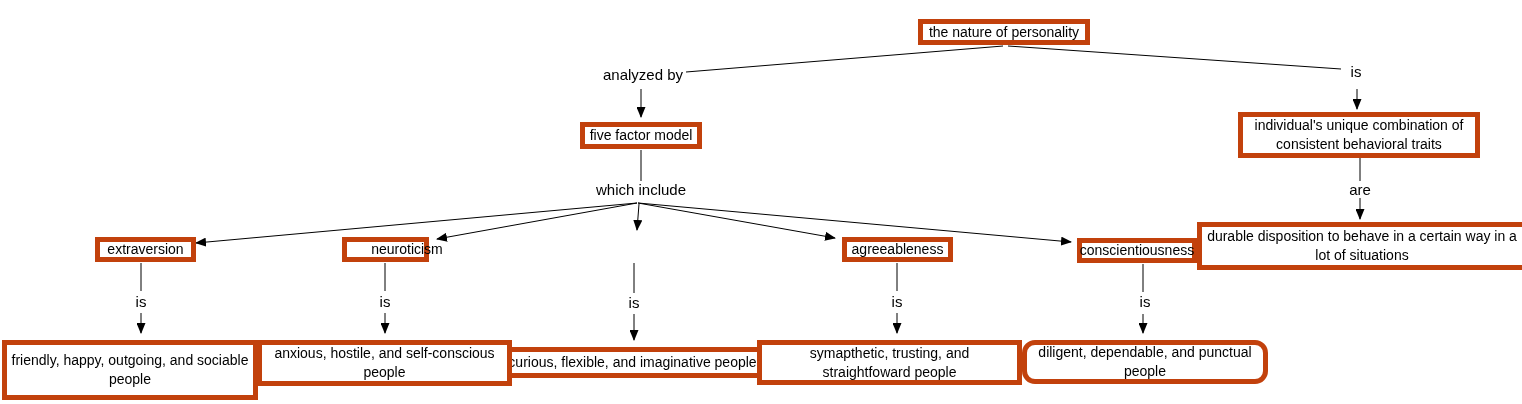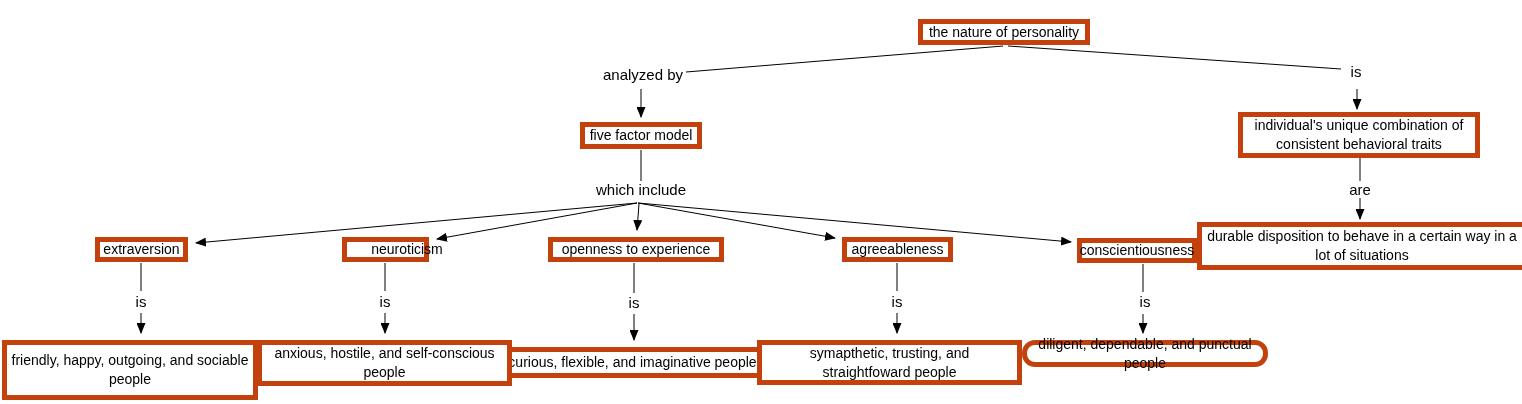--- a/index.html
+++ b/index.html
@@ -92,37 +92,36 @@
   <div class="node" style="left:1197px; top:222px; width:330px; height:48px;">durable disposition to behave in a certain way in a lot of situations</div>
 
   <div class="node" style="left:1077px; top:238px; width:120px; height:25px;text-align:center;">conscientiousness</div>
 
   <div class="node" style="left:918px; top:19px; width:172px; height:26px;">the nature of personality</div>
 
   <div class="node" style="left:580px; top:122px; width:122px; height:27px;">five factor model</div>
 
   <div class="node" style="left:1238px; top:112px; width:242px; height:46px;">individual's unique combination of consistent behavioral traits</div>
 
-  <div class="node" style="left:95px; top:237px; width:93px; height:25px;text-align:right;">extraversion</div>
+  <div class="node" style="left:95px; top:237px; width:101px; height:25px;text-align:right;">extraversion</div>
 
   <div class="node" style="left:342px; top:237px; width:87px; height:25px;padding-left:46px;">neuroticism</div>
 
-  <div class="node" style="left:548px; top:237px; width:176px; height:25px;">openness to experience</div>
 
   <div class="node" style="left:842px; top:237px; width:111px; height:25px;">agreeableness</div>
 
   <div class="node" style="left:2px; top:340px; width:256px; height:60px;">friendly, happy, outgoing, and sociable people</div>
 
   <div class="node nowrap" style="left:500px; top:347px; width:265px; height:31px;">curious, flexible, and imaginative people</div>
 
   <div class="node" style="left:257px; top:340px; width:255px; height:46px;">anxious, hostile, and self-conscious people</div>
 
   <div class="node" style="left:757px; top:340px; width:265px; height:45px;">symapthetic, trusting, and straightfoward people</div>
 
-  <div class="node" style="left:1022px; top:340px; width:246px; height:27px;border-radius:13px;">diligent, dependable, and punctual people</div>
+  <div class="node" style="left:1022px; top:340px; width:246px; height:44px;border-radius:13px;">diligent, dependable, and punctual people</div>
 
   <span class="link-label" style="left:643px; top:75px;">analyzed by</span>
 
   <span class="link-label" style="left:1356px; top:72px;">is</span>
 
   <span class="link-label" style="left:641px; top:190px;">which include</span>
 
   <span class="link-label" style="left:1360px; top:190px;">are</span>
 
   <span class="link-label" style="left:141px; top:302px;">is</span>

